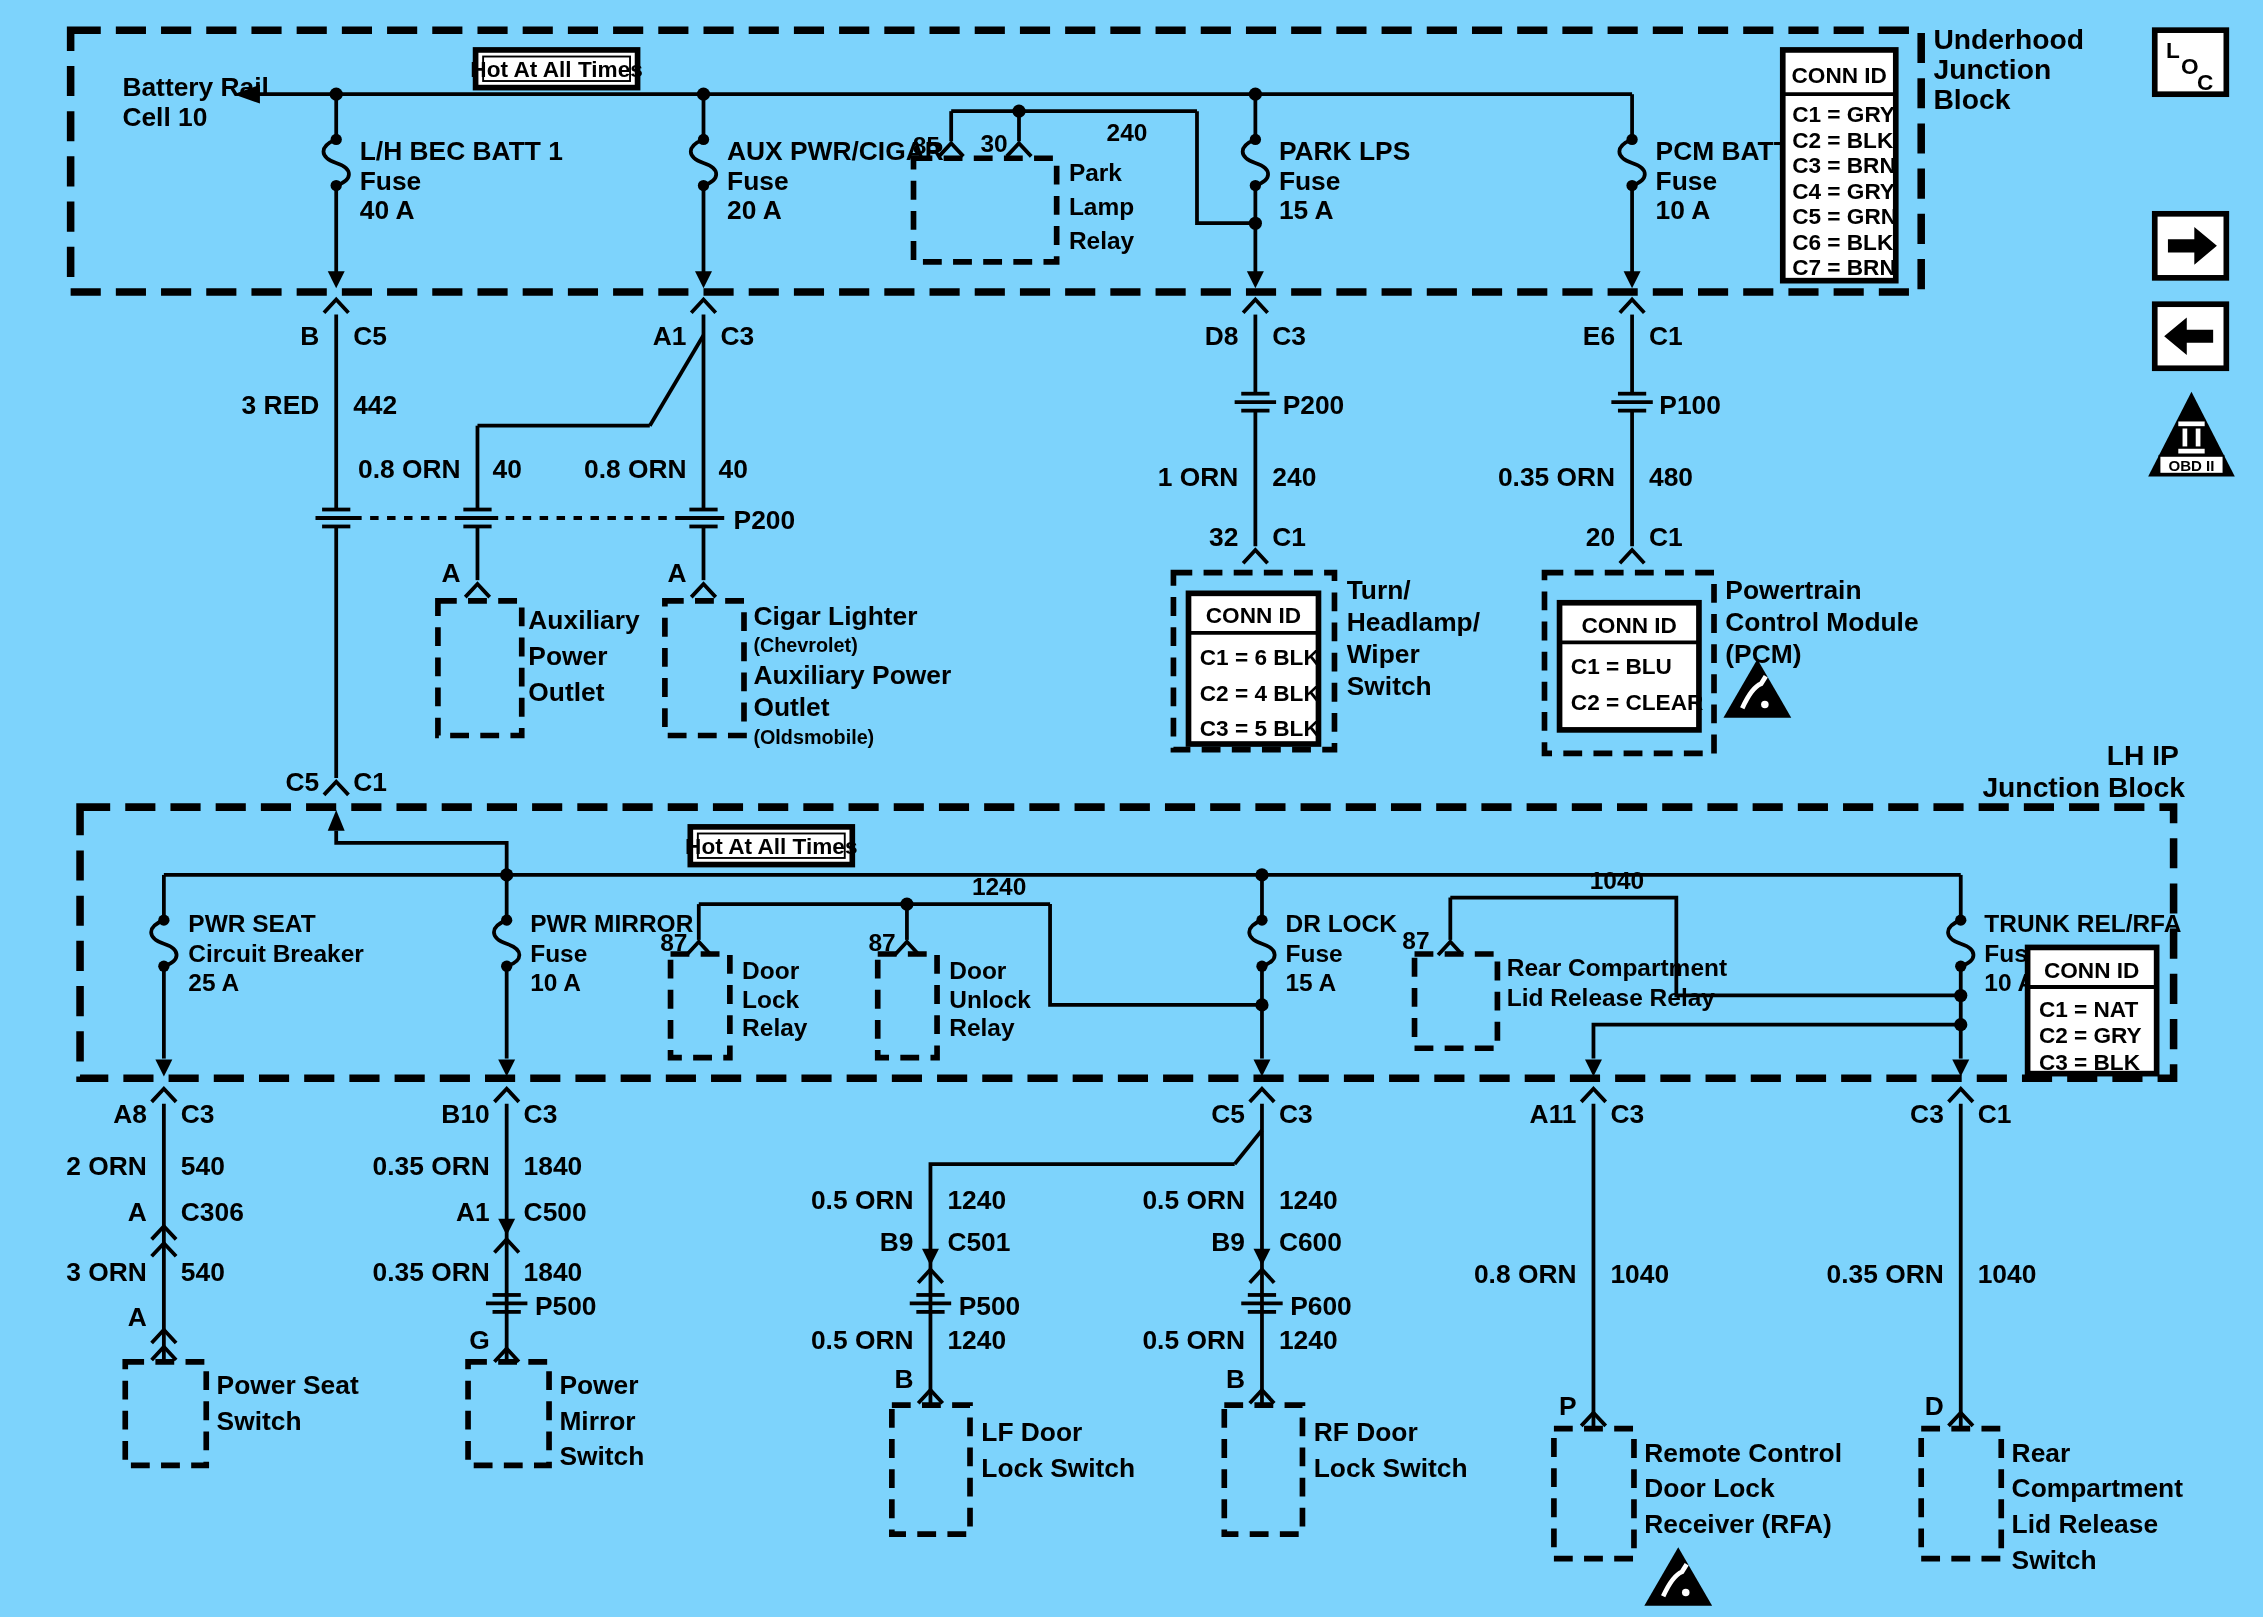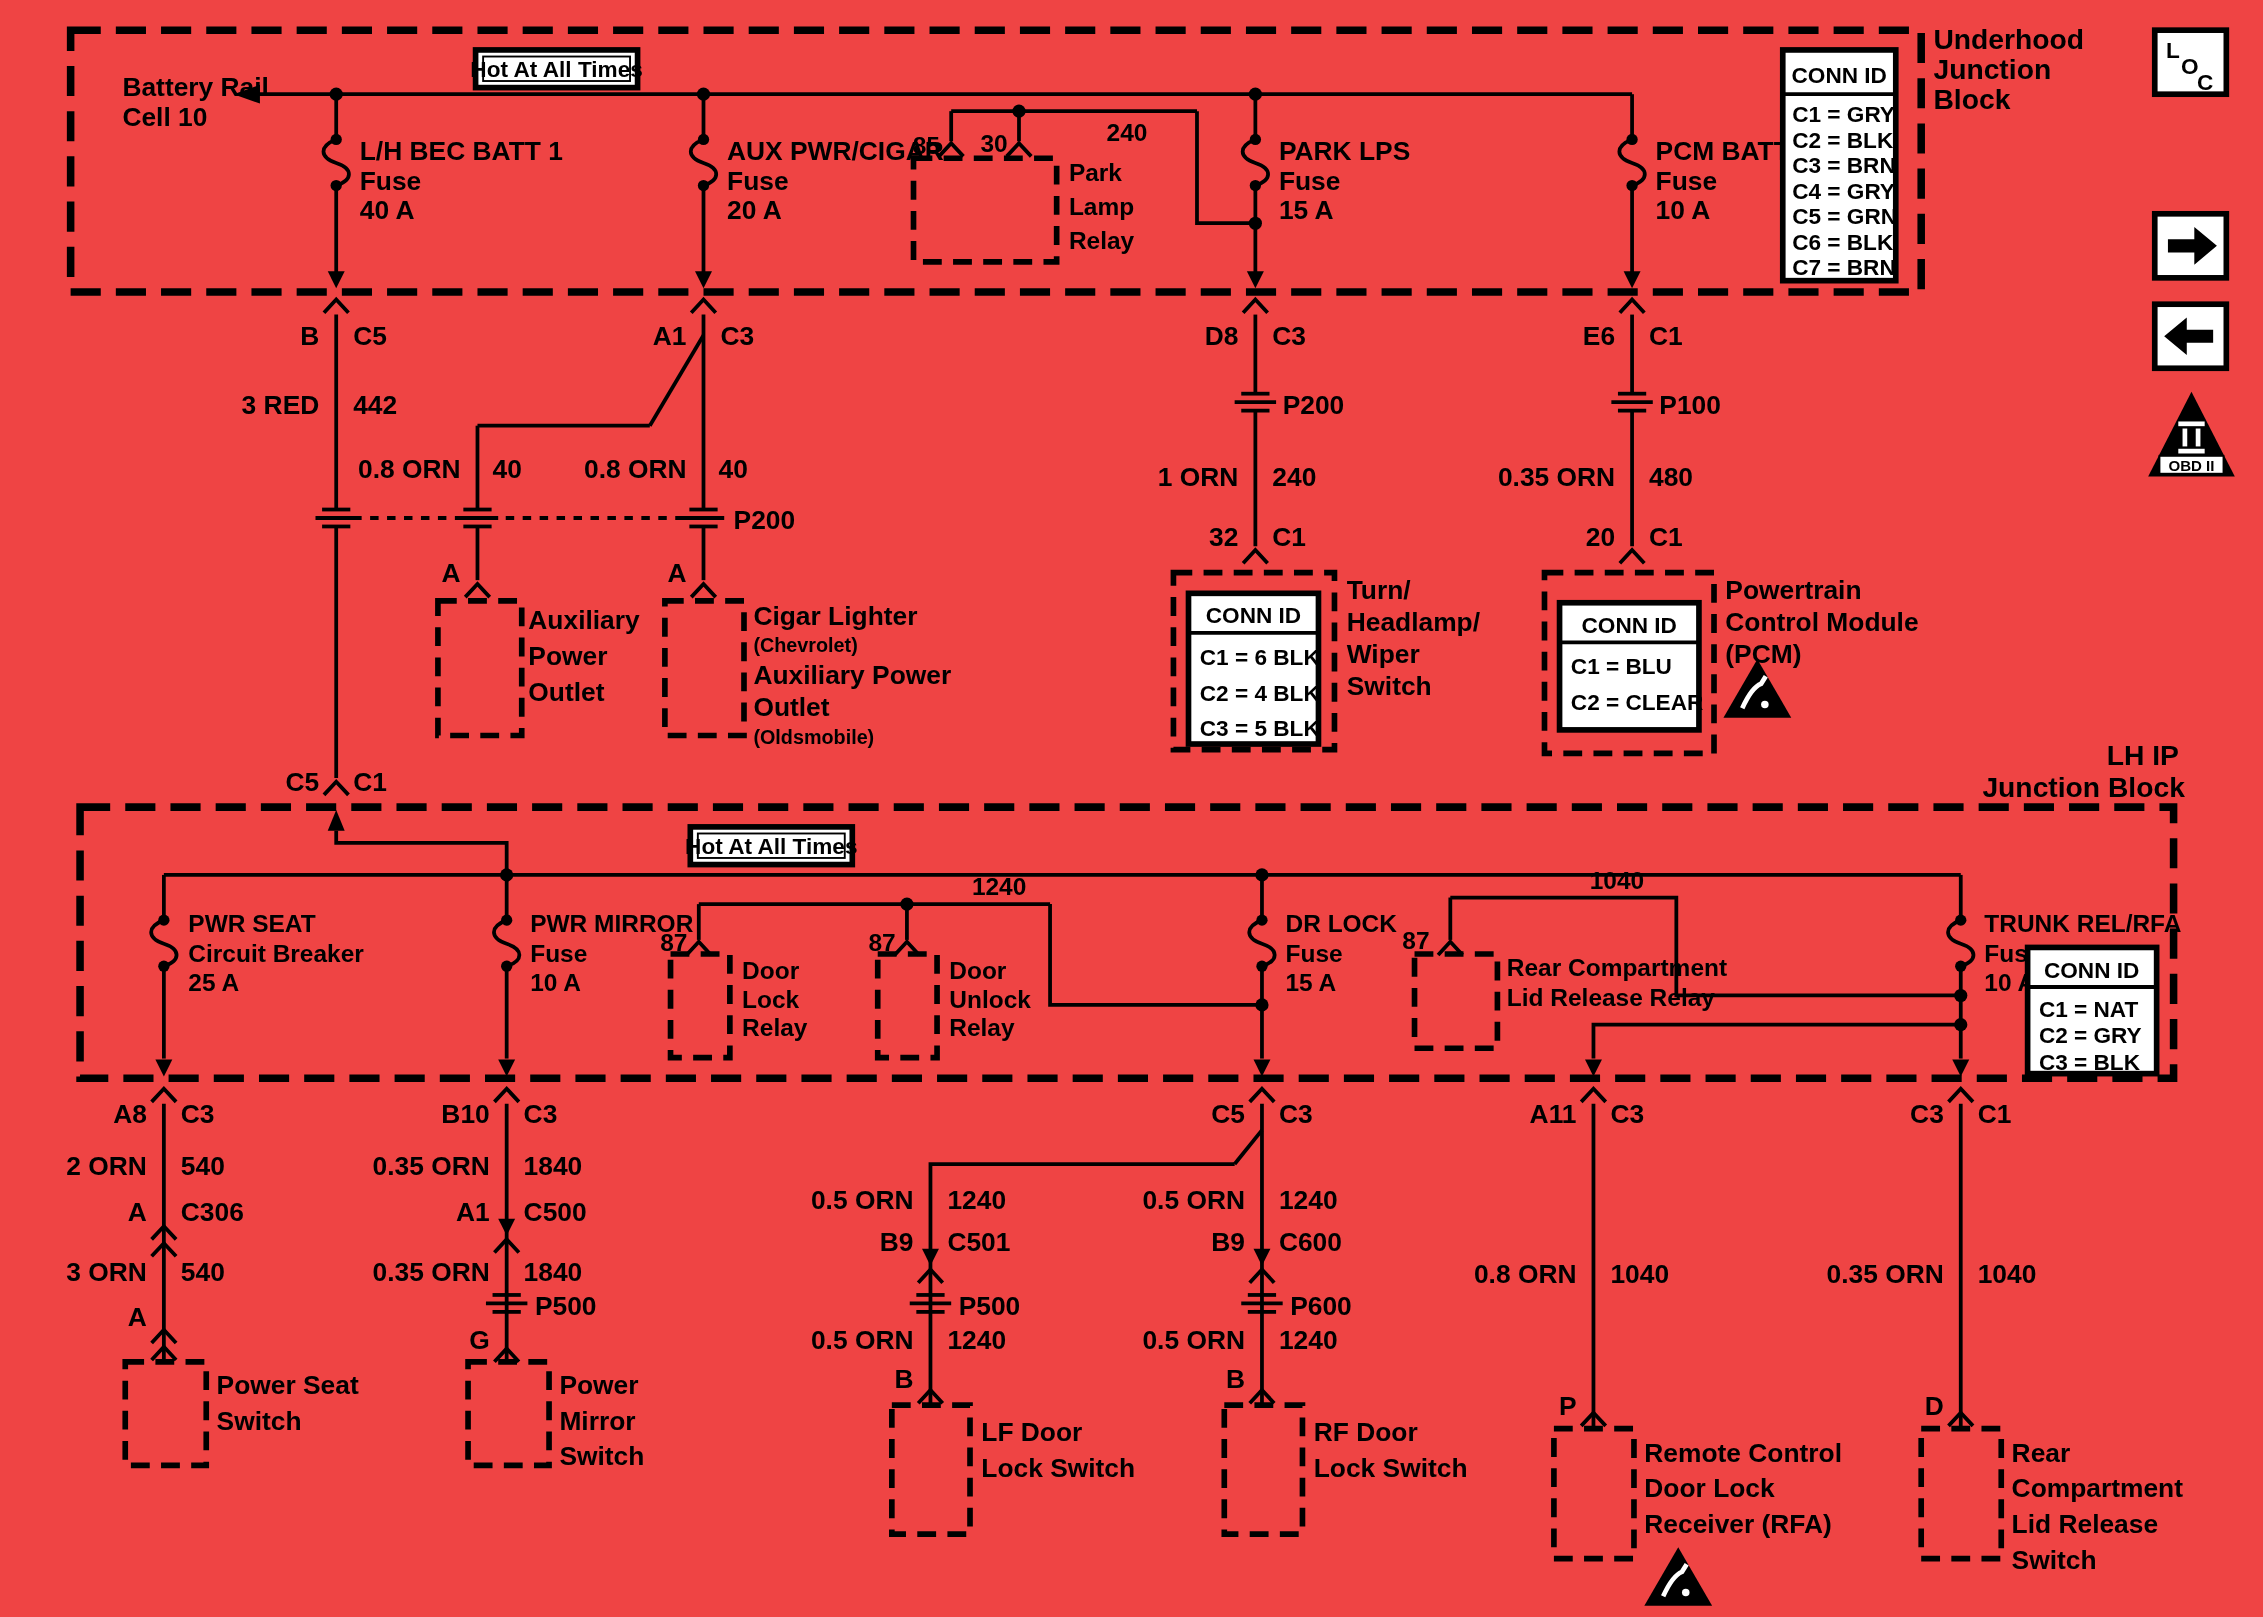--- a/index.html
+++ b/index.html
@@ -1,16 +1,16 @@
 <!DOCTYPE html>
 <html style="font-size:15px"><head>
 <meta charset="utf-8">
 <style>
   html,body{margin:0;padding:0;background:#fff;}
-  .page{width:2264px;height:1618px;background:#ef4444;position:relative;}
+  .page{width:2264px;height:1618px;background:#7dd3fc;position:relative;}
   svg{display:block;}
   text{font-family:"Liberation Sans",sans-serif;font-weight:bold;fill:#000;}
   .t30{font-size:30px;} .t28{font-size:28px;} .t26{font-size:26px;}
   .t24{font-size:24px;} .t22{font-size:21px;} .t15{font-size:16px;}
   .end{text-anchor:end;} .mid{text-anchor:middle;}
   .wire{stroke:#000;stroke-width:4;fill:none;}
   .block{fill:none;stroke:#000;stroke-width:8;stroke-dasharray:32 16;}
   .dbox{fill:none;stroke:#000;stroke-width:6;stroke-dasharray:20 12;}
   .sbox{fill:#fff;stroke:#000;stroke-width:6;}
   .thin{stroke:#000;stroke-width:4;}

